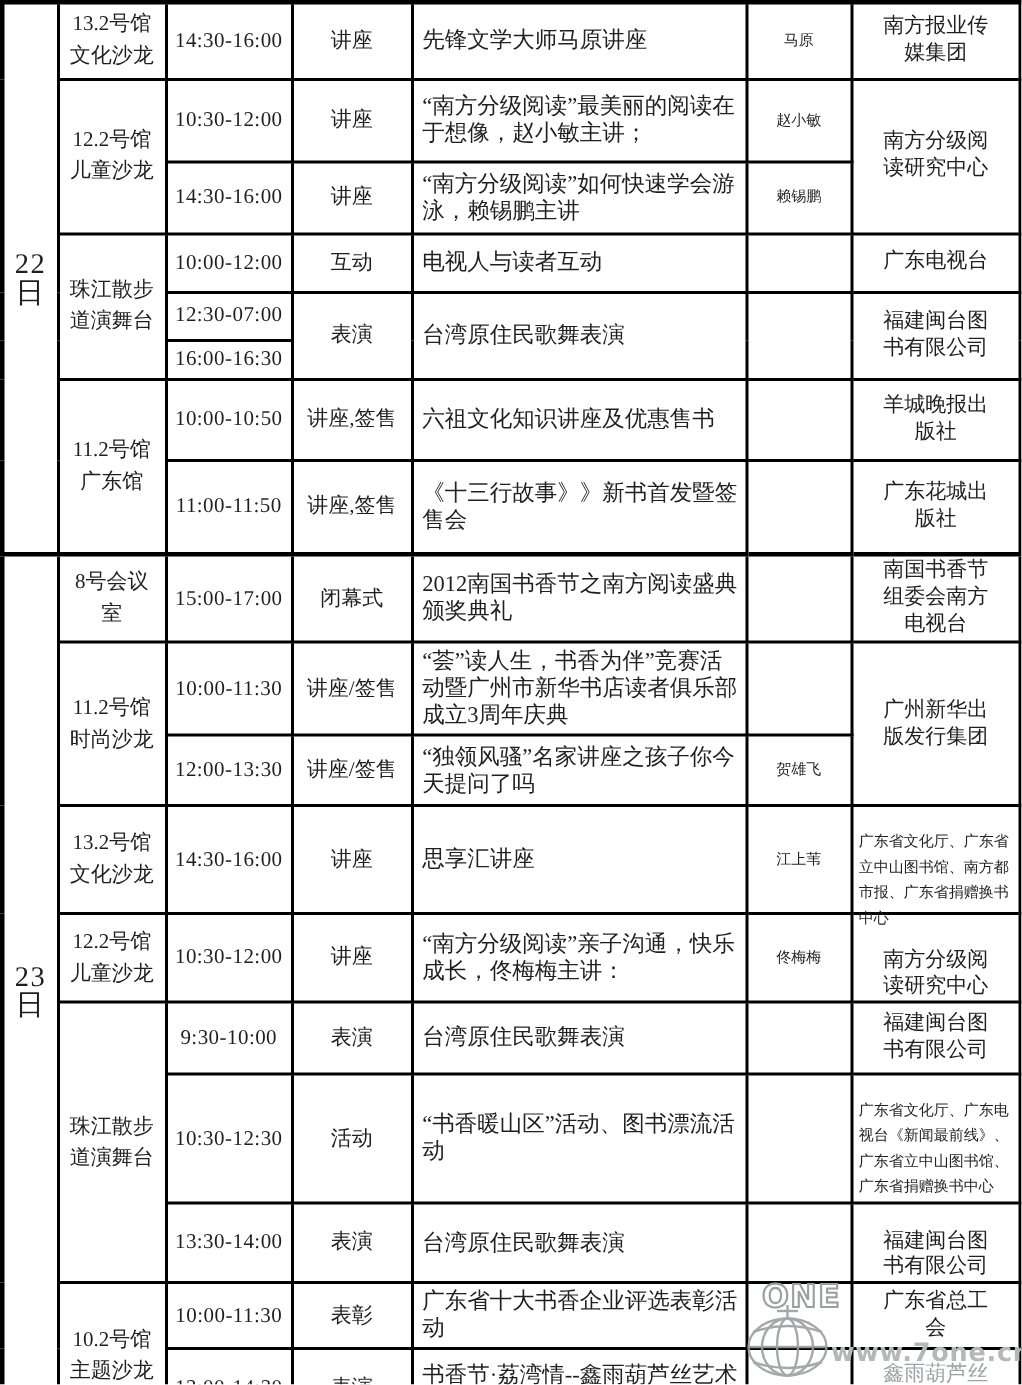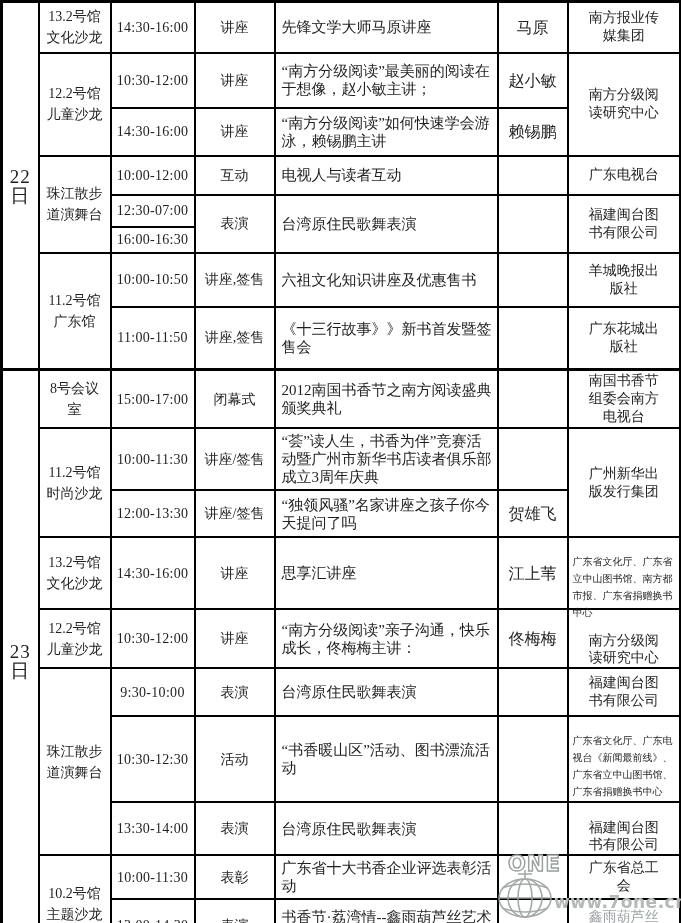--- a/index.html
+++ b/index.html
@@ -27,21 +27,21 @@
     line-height:19px;
     word-break:break-all;
     box-sizing:border-box;
   }
   tr.sec td{border-top:3px solid #000;}
   .c-date{font-size:19px;letter-spacing:1px;}
   .c-venue{font-size:14px;line-height:21px;padding:1px 4px;}
   .c-time{font-size:14px;letter-spacing:.3px;padding:0;white-space:nowrap;}
   .c-type{font-size:14px;}
   .c-desc{text-align:left;font-size:15px;line-height:18px;padding:3px 4px 3px 6px;}
-  .c-speaker{font-size:16px;}
+  .c-speaker{font-size:10px;}
   .c-org{font-size:14px;line-height:18px;padding:1px 17px;}
   td.spill{position:relative;vertical-align:top;overflow:visible;padding:0;}
   td.spill .inner{
     position:absolute;top:15px;left:4px;right:4px;z-index:3;
     text-align:left;font-size:10px;line-height:17px;
   }
   td.pushed{vertical-align:top;padding-top:22px;line-height:17px;}
   td.pushed2{vertical-align:top;padding-top:16px;line-height:17px;}
   .faded{color:#99a3a4;}
   

